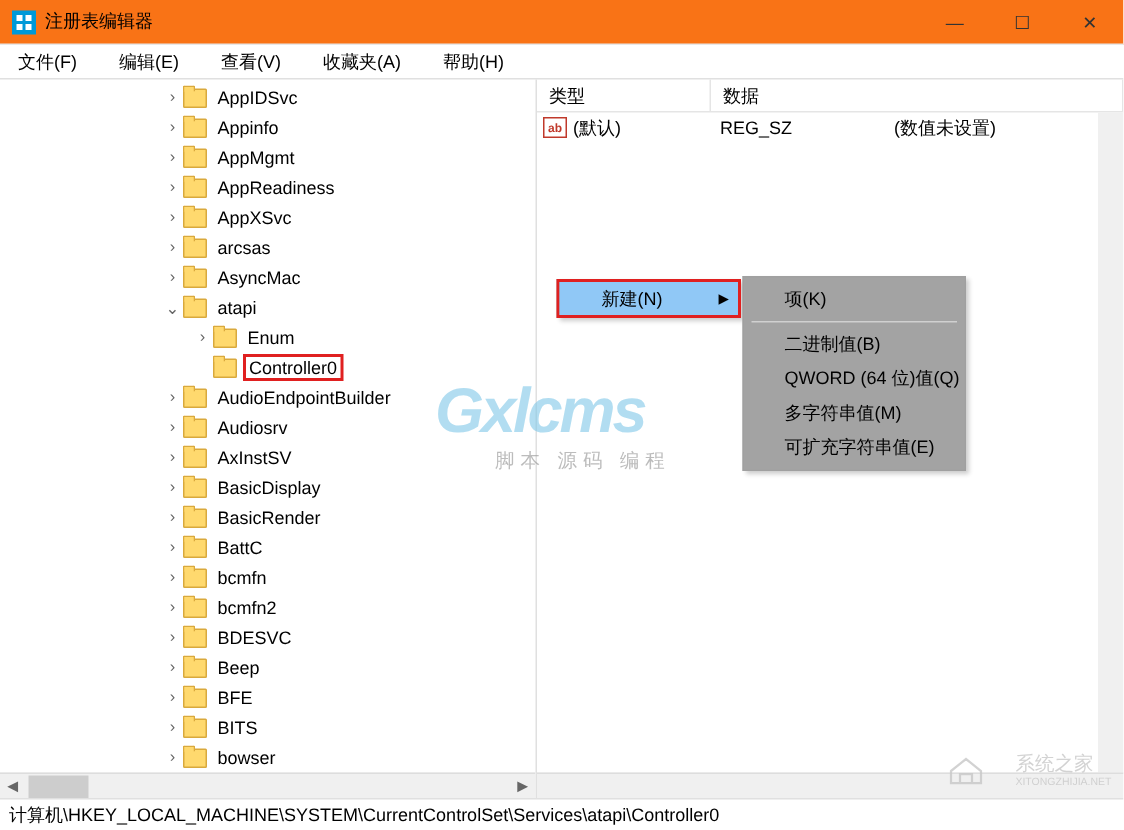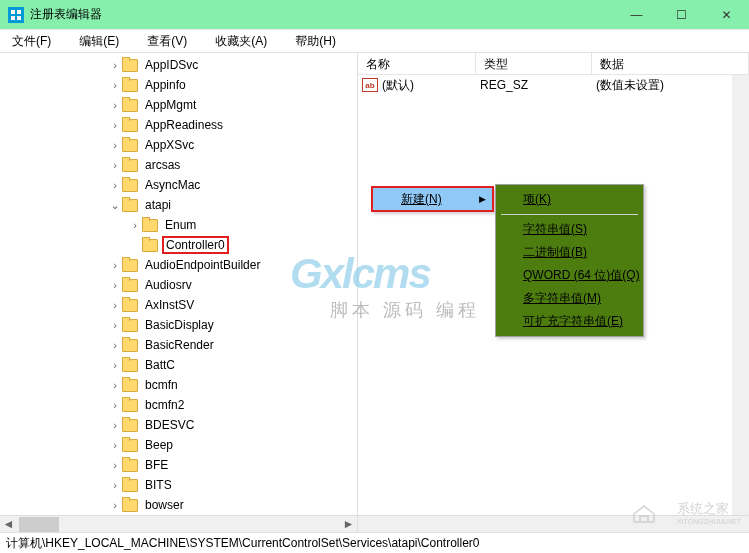--- a/index.html
+++ b/index.html
@@ -1,18 +1,18 @@
 <!DOCTYPE html>
 <html><head>
 <meta charset="utf-8">
 <style>
 * { margin: 0; padding: 0; box-sizing: border-box; font-family: "Microsoft YaHei", "SimSun", sans-serif; font-size: 12px; }
 body { width: 749px; height: 553px; background: #fff; overflow: hidden; position: relative; }
 
-.titlebar { height: 30px; background: #86efac; display: flex; align-items: center; padding-left: 8px; border-bottom: 1px solid #e8e8e8; }
+.titlebar { height: 30px; background: #f97316; display: flex; align-items: center; padding-left: 8px; border-bottom: 1px solid #e8e8e8; }
 .titlebar-icon { width: 16px; height: 16px; background: #0099d8; margin-right: 6px; display: inline-flex; align-items: center; justify-content: center; }
 .titlebar-icon svg { width: 12px; height: 12px; }
 .titlebar-title { flex: 1; }
 .winbtns { display: flex; }
 .winbtn { width: 45px; height: 30px; display: flex; align-items: center; justify-content: center; color: #333; }
 
 .menubar { height: 22px; display: flex; align-items: center; padding-left: 6px; gap: 16px; }
 .menubar span { padding: 2px 6px; }
 
 .content { display: flex; height: 480px; border-top: 1px solid #e0e0e0; }
@@ -37,36 +37,36 @@
 .listhead div { padding: 3px 8px; border-right: 1px solid #e5e5e5; }
 .col-name { width: 118px; }
 .col-type { width: 116px; }
 .col-data { flex: 1; }
 .listrow { display: flex; height: 20px; align-items: center; }
 .listrow .ric { width: 16px; height: 14px; margin: 0 4px 0 4px; background: #fff; border: 1px solid #c0392b; display: flex; align-items: center; justify-content: center; font-size: 8px; color: #c0392b; font-weight: bold; }
 .listrow .cname { width: 94px; }
 .listrow .ctype { width: 116px; padding-left: 4px; }
 .listrow .cdata { flex: 1; padding-left: 4px; }
 
-.ctxmenu { position: absolute; background: #4d7c0f; border: 1px solid #a0a0a0; box-shadow: 2px 2px 3px rgba(0,0,0,0.2); text-decoration: underline; }
+.ctxmenu { position: absolute; background: #a3a3a3; border: 1px solid #a0a0a0; box-shadow: 2px 2px 3px rgba(0,0,0,0.2); }
 .ctx1 { left: 13px; top: 133px; width: 123px; border: 2px solid #e02020; }
 .ctx1 .ctxrow { background: #90c8f6; height: 22px; display: flex; align-items: center; padding-left: 28px; position: relative; }
 .ctx1 .ctxrow .arr-icon { position: absolute; right: 6px; font-size: 9px; }
 .ctx2 { left: 137px; top: 131px; width: 149px; padding: 3px; }
 .ctx2 .ctxrow { height: 23px; display: flex; align-items: center; padding-left: 24px; }
 .ctx2 .sep { height: 1px; background: #d0d0d0; margin: 3px 2px; }
 .ctx2 .ctxrow.hl { border: 2px solid #e02020; padding-left: 22px; height: 23px; }
 
 .vscroll-r { position: absolute; right: 0; top: 22px; bottom: 17px; width: 17px; background: #f0f0f0; }
 .hscroll-r { position: absolute; bottom: 0; left: 0; right: 0; height: 17px; background: #f0f0f0; border-top: 1px solid #ddd; }
 
 .statusbar { height: 21px; border-top: 1px solid #e0e0e0; padding: 2px 6px; display: flex; align-items: center; }
 
 .watermark { position: absolute; left: 290px; top: 250px; font-size: 42px; color: #80c8e8; font-weight: bold; opacity: 0.6; pointer-events: none; font-style: italic; letter-spacing: -2px; }
-.watermark-sub { position: absolute; left: 330px; top: 298px; font-size: 18px; color: #a0a0a0; opacity: 0.7; pointer-events: none; letter-spacing: 4px; }
+.watermark-sub { position: absolute; left: 330px; top: 298px; font-size: 13px; color: #a0a0a0; opacity: 0.7; pointer-events: none; letter-spacing: 4px; }
 .watermark2 { position: absolute; right: 8px; bottom: 28px; color: #c8c8c8; font-size: 11px; opacity: 0.8; pointer-events: none; display: flex; align-items: center; gap: 19px; }
 .watermark2 svg { width: 28px; height: 22px; }
 </style>
 </head>
 <body>
 
 <div class="titlebar">
   <span class="titlebar-icon">
     <svg viewBox="0 0 12 12">
         <rect x="1" y="1" width="4" height="4" fill="#fff"></rect>
@@ -236,42 +236,40 @@
     <div class="hscroll">
       <div class="arr">◄</div>
       <div class="thumb"></div>
       <div style="flex:1"></div>
       <div class="arr">►</div>
     </div>
   </div>
 
   <div class="rightpane">
     <div class="listhead">
-      <div class="col-name">名称</div>
       <div class="col-type">类型</div>
       <div class="col-data">数据</div>
     </div>
     <div class="listrow">
       <div class="ric">ab</div>
       <div class="cname">(默认)</div>
       <div class="ctype">REG_SZ</div>
       <div class="cdata">(数值未设置)</div>
     </div>
 
     <div class="ctxmenu ctx1">
       <div class="ctxrow">
         <span>新建(N)</span>
         <span class="arr-icon">▶</span>
       </div>
     </div>
 
     <div class="ctxmenu ctx2">
       <div class="ctxrow">项(K)</div>
       <div class="sep"></div>
-      <div class="ctxrow">字符串值(S)</div>
       <div class="ctxrow">二进制值(B)</div>
       <div class="ctxrow">QWORD (64 位)值(Q)</div>
       <div class="ctxrow">多字符串值(M)</div>
       <div class="ctxrow">可扩充字符串值(E)</div>
     </div>
 
     <div class="vscroll-r"></div>
     <div class="hscroll-r"></div>
   </div>
 </div>

